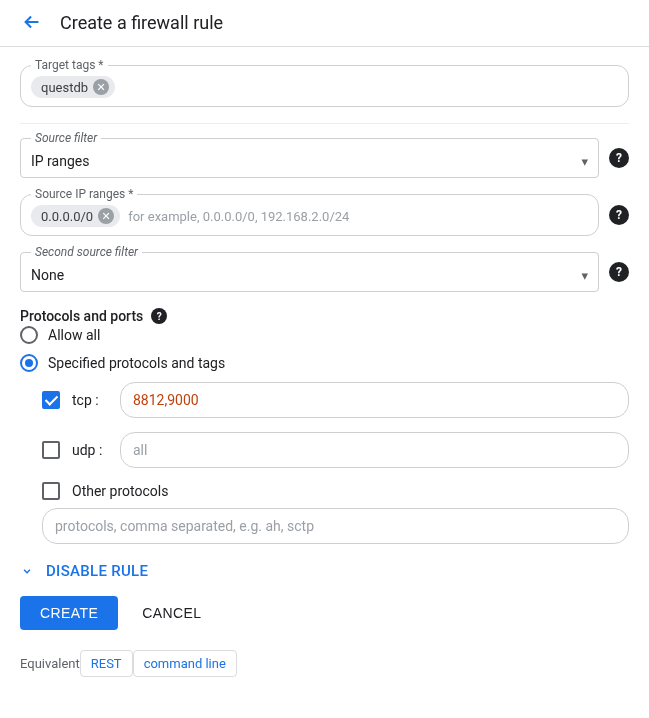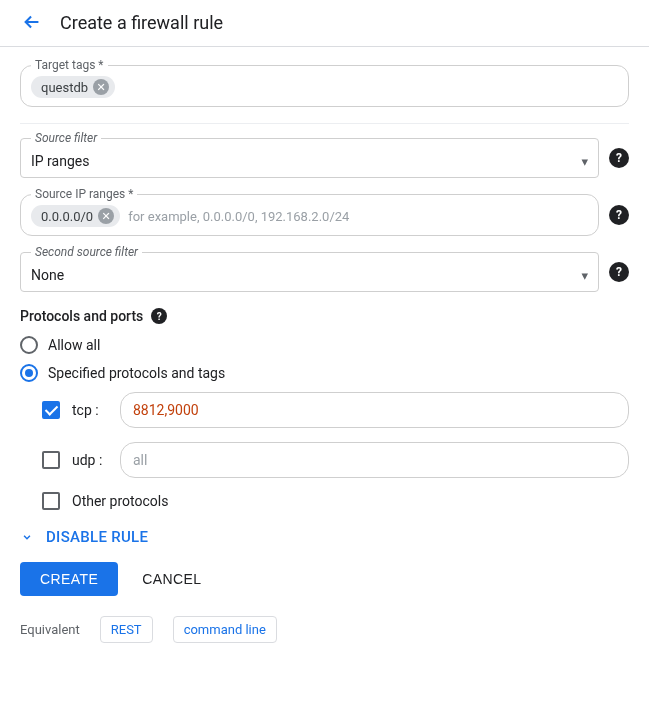--- a/index.html
+++ b/index.html
@@ -100,21 +100,21 @@
     display:flex;align-items:center;justify-content:center;
     font-size:12px;font-weight:700;cursor:pointer;
     flex-shrink:0;
   }
   .hint {
     color:#9aa0a6;font-size:13px;margin-left:8px;
   }
   .section-label {
     font-size:14px;font-weight:500;color:#202124;
     display:flex;align-items:center;gap:8px;
-    margin-top:12px;margin-bottom:12px;
+    margin-top:12px;margin-bottom:2px;
   }
   .help-small {
     width:16px;height:16px;border-radius:50%;
     background:#202124;color:#fff;font-size:10px;font-weight:700;
     display:flex;align-items:center;justify-content:center;cursor:pointer;
   }
   .radio-row {
     display:flex;align-items:center;gap:10px;
     margin-bottom:10px;font-size:14px;cursor:pointer;
   }
@@ -158,21 +158,21 @@
   .btn-primary{
     background:#1a73e8;color:#fff;border:none;border-radius:4px;
     padding:9px 20px;font-size:14px;font-weight:500;letter-spacing:0.4px;
     cursor:pointer;
   }
   .btn-text{
     background:none;border:none;color:#202124;font-size:14px;
     font-weight:500;letter-spacing:0.4px;cursor:pointer;
   }
   .equiv-row{
-    display:flex;align-items:center;gap:20px;font-size:13px;color:#5f6368;
+    display:flex;align-items:center;gap:0;font-size:13px;color:#5f6368;
   }
   .equiv-chip{
     border:1px solid #dadce0;border-radius:4px;padding:5px 10px;
     color:#1a73e8;font-size:13px;cursor:pointer;background:#fff;
   }
   .divider-light{border-top:1px solid #eceef1;margin-bottom:14px;}
 </style>
 </head>
 <body>
 
@@ -252,20 +252,21 @@
     </div>
     <div class="proto-row">
       <span class="checkbox"></span>
       <span class="proto-label">udp :</span>
       <input class="text-input" placeholder="all" style="">
     </div>
     <div class="proto-row" style="margin-bottom:8px;">
       <span class="checkbox"></span>
       <span class="proto-label" style="min-width:auto;">Other protocols</span>
     </div>
+    <input class="text-input wide" placeholder="protocols, comma separated, e.g. ah, sctp" style="">
   </div>
 
   <div class="disable-link">
     <svg width="14" height="14" viewBox="0 0 24 24">
         <path d="M7 10l5 5 5-5" fill="none" stroke="#1a73e8" stroke-width="2.5"></path>
       </svg>
     <span>DISABLE RULE</span>
   </div>
 
   <div class="actions">

